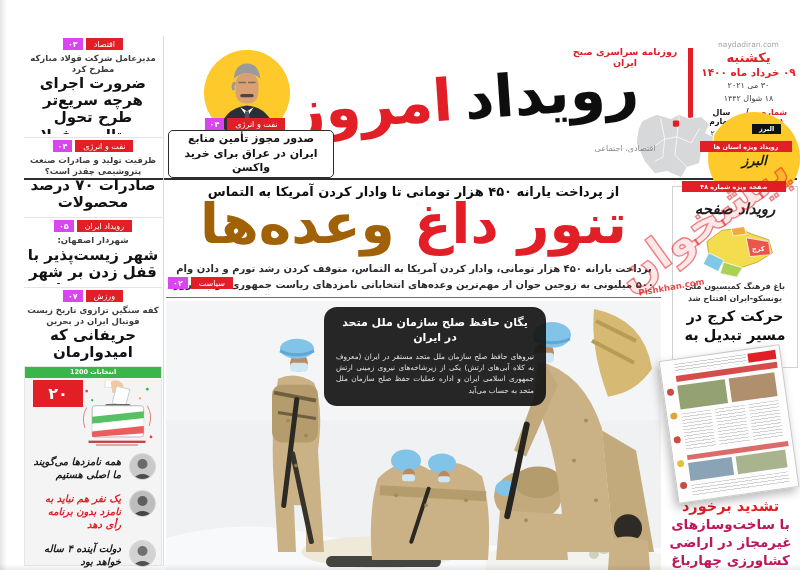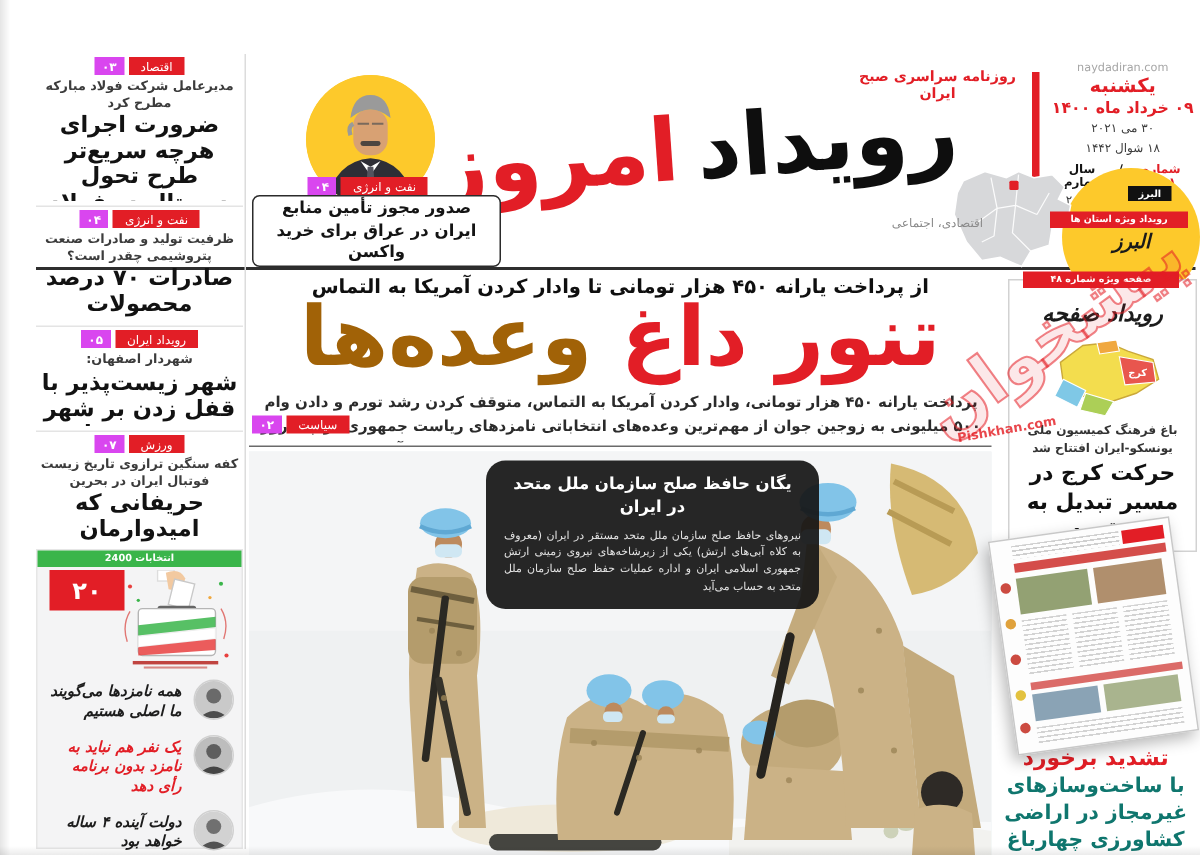--- a/index.html
+++ b/index.html
@@ -103,21 +103,21 @@
   .tp-img3{left:14px;top:104px;width:44px;height:18px;background:#8aa3b5;}
   .tp-img4{left:62px;top:104px;width:50px;height:18px;background:#a9b48e;}
   .tp-col-b{width:98px;left:14px;top:126px;height:12px;background:repeating-linear-gradient(to bottom,#d3d3d3 0 1px,transparent 1px 3.2px);}
   .tp-dot{width:7px;height:7px;border-radius:50%;left:3px;}
   .tp-d1{top:28px;background:#cc4b41;} .tp-d2{top:52px;background:#e0a23c;} .tp-d3{top:76px;background:#cc4b41;}
   .tp-d4{top:100px;background:#e3c23f;} .tp-d5{top:122px;background:#cc4b41;}
 
   
   .br-head{left:664px;top:498px;width:133px;text-align:center;}
   .br-red{font-size:14.5px;font-weight:700;color:var(--red);}
-  .br-black{font-size:13.5px;font-weight:700;line-height:1.32;margin-top:2px;color:#0f766e;}
+  .br-black{font-size:13.5px;font-weight:700;line-height:1.32;margin-top:2px;color:#be185d;}
 
   
   .rail{left:24px;top:38px;width:138px;}
   .teaser{overflow:hidden;}
   .t1{height:96px;} .t2{height:74px;} .t3{height:64px;} .t4{height:72px;}
   .teaser .badges{display:flex;justify-content:center;gap:3px;}
   .teaser .kicker{font-size:8.5px;font-weight:700;color:#3c3c3c;text-align:center;margin:3px 0 2px;line-height:1.25;}
   .teaser .headline{font-size:15px;font-weight:700;color:#121212;text-align:center;line-height:1.14;margin:1px 0 0;}
   hr.sep{border:0;border-top:1px solid #e4e4e4;margin:2.5px 0;}
 
@@ -373,21 +373,21 @@
     <section class="teaser t4">
       <div class="badges">
         <span class="badge-red">ورزش</span>
         <span class="badge-dark">۰۷</span>
       </div>
       <p class="kicker" style="margin:3px 0 0">کفه سنگین ترازوی تاریخ زیست فوتبال ایران در بحرین</p>
       <h3 class="headline">حریفانی که امیدوارمان می‌کنند</h3>
     </section>
 
     <section class="elections">
-      <div class="el-band">انتخابات 2400</div>
+      <div class="el-band">انتخابات 1200</div>
       <div class="el-count">۲۰</div>
       <svg class="el-ballot" viewBox="0 0 86 74">
         <g stroke="#d9413c" stroke-width="1" opacity=".7" fill="none">
             <path d="M8,52 Q4,40 10,30"></path>
             <path d="M78,50 Q82,38 76,28"></path>
           </g>
         <rect x="30" y="0" width="12" height="8" fill="#ffffff" stroke="#dddddd"></rect>
         <path d="M36,2 Q46,-2 50,6 L48,16 L38,14 Z" fill="#f2c9a0"></path>
         <rect x="40" y="8" width="15" height="19" fill="#ffffff" stroke="#c9c9c9" transform="rotate(14 47 17)"></rect>
         <rect x="30" y="26" width="28" height="4" rx="2" fill="#666666"></rect>

